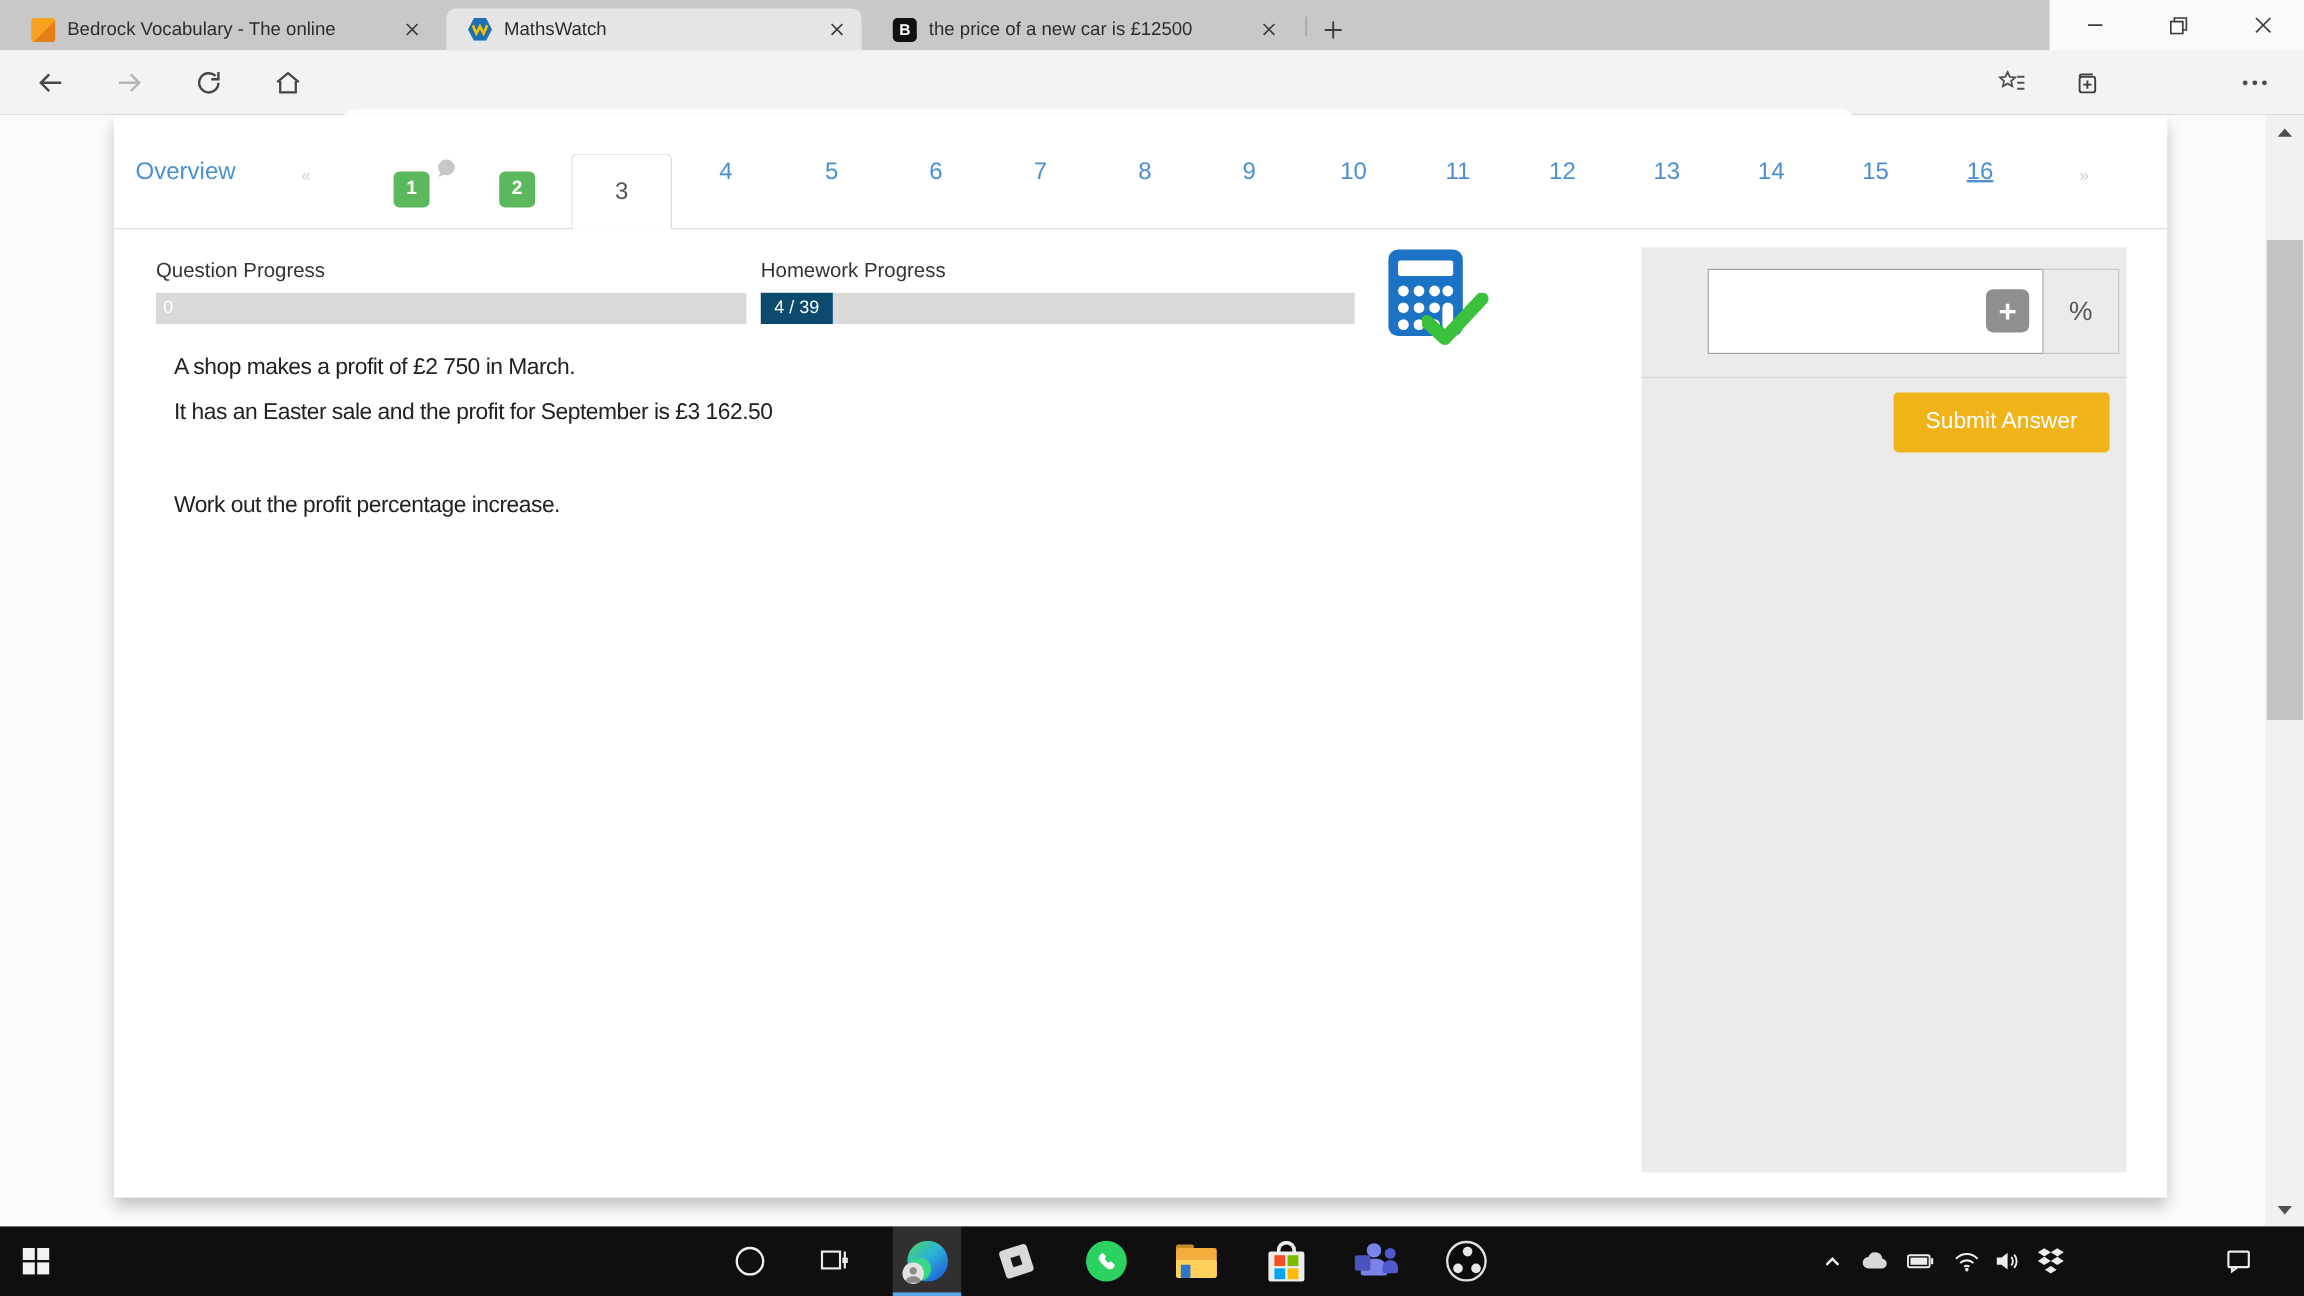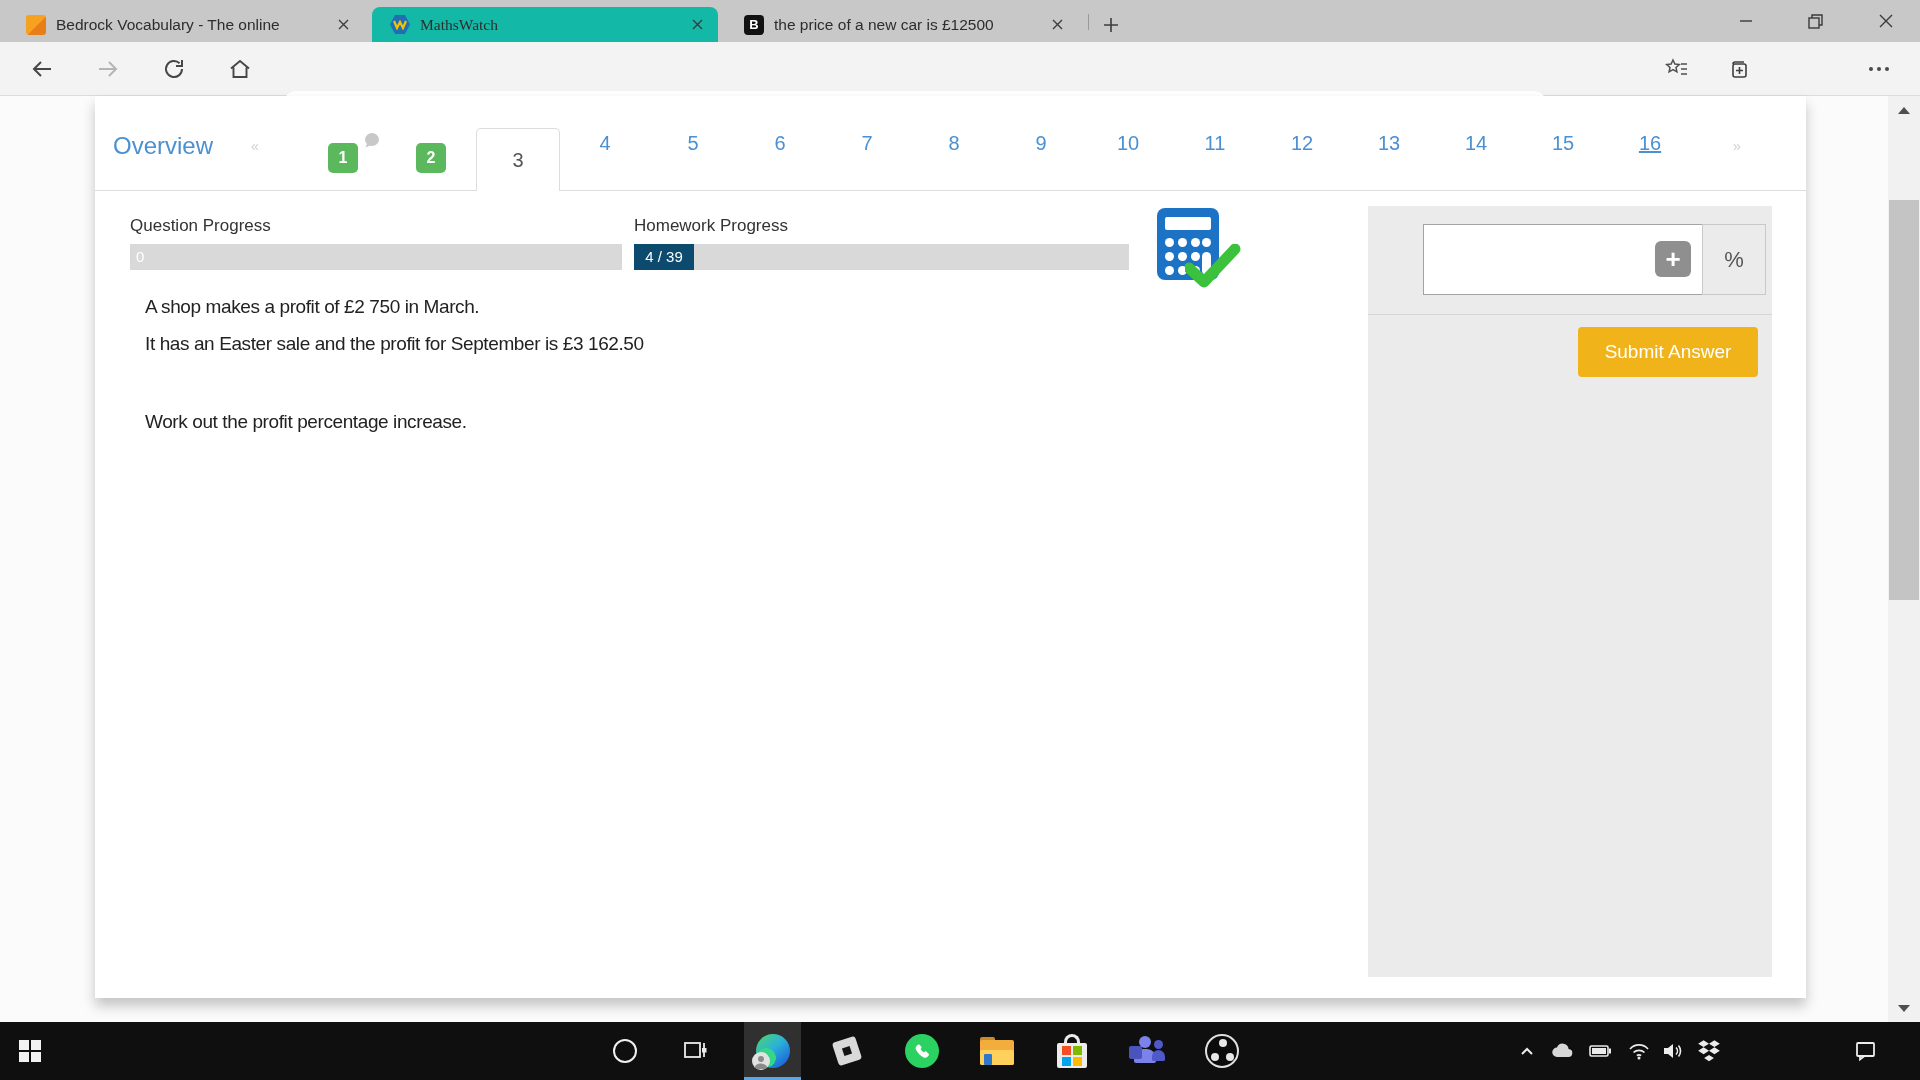--- a/index.html
+++ b/index.html
@@ -1,25 +1,25 @@
 <!DOCTYPE html>
 <html><head>
 <meta charset="utf-8">
 <style>
   html,body{margin:0;padding:0;width:1920px;height:1080px;overflow:hidden;
     font-family:"Liberation Sans",sans-serif;background:#fafafa;}
   #screen{position:relative;width:1920px;height:1080px;}
 
   
-  #titlebar{position:absolute;left:0;top:0;width:1920px;height:42px;background:#c8c8c8;}
+  #titlebar{position:absolute;left:0;top:0;width:1708px;height:42px;background:#c8c8c8;}
   .tab{position:absolute;top:7px;height:35px;display:flex;align-items:center;box-sizing:border-box;}
   .tab .fav{width:20px;height:20px;margin:0 10px 0 18px;flex:0 0 auto;position:relative;}
   .tab .ttl{flex:1;font-size:15.5px;color:#2d2d2d;white-space:nowrap;overflow:hidden;}
   .tab .cls{width:26px;height:26px;margin:0 8px;display:flex;align-items:center;justify-content:center;border-radius:4px;flex:0 0 auto;}
-  .tab.active{background:#14b8a6;border-radius:8px 8px 0 0;font-family:Liberation Serif, serif;}
+  .tab.active{background:#e5e5e5;border-radius:8px 8px 0 0;}
   .fav-bedrock{background:linear-gradient(135deg,#f6a21e 0 55%,#e77e17 55% 100%);border-radius:3px;}
   .fav-mw{background:#1f6fb2;clip-path:polygon(25% 3%,75% 3%,100% 50%,75% 97%,25% 97%,0 50%);display:flex;align-items:center;justify-content:center;}
   .fav-bing{background:#111;border-radius:4px;color:#fff;font-weight:bold;font-size:13px;display:flex;align-items:center;justify-content:center;}
   .tabdiv{position:absolute;top:14px;width:1px;height:16px;background:#9a9a9a;}
   #newtab{position:absolute;left:1096px;top:10px;width:30px;height:30px;display:flex;align-items:center;justify-content:center;border-radius:4px;}
   .winbtn{position:absolute;top:0;width:46px;height:42px;display:flex;align-items:center;justify-content:center;}
 
   
   #toolbar{position:absolute;left:0;top:42px;width:1920px;height:54px;background:#f3f3f3;border-bottom:1px solid #dcdcdc;box-sizing:border-box;}
   .tbicon{position:absolute;top:14px;width:26px;height:26px;display:flex;align-items:center;justify-content:center;}
@@ -31,21 +31,21 @@
   #grammarly{position:absolute;left:1576px;top:55px;width:28px;height:28px;border-radius:50%;background:#15c39a;color:#fff;font-weight:bold;font-size:17px;display:flex;align-items:center;justify-content:center;}
   .tbsep{position:absolute;left:1635px;top:56px;width:1px;height:26px;background:#cfcfcf;}
   #avatarbtn{position:absolute;left:1795px;top:54px;width:30px;height:30px;border-radius:50%;background:#dcdcdc;overflow:hidden;display:flex;align-items:center;justify-content:center;}
   .dots3{display:flex;gap:4px;}
   .dots3 i{width:4px;height:4px;border-radius:50%;background:#4a4a4a;}
 
   
   #viewport{position:absolute;left:0;top:96px;width:1888px;height:926px;background:#fbfbfb;}
   #card{position:absolute;left:95px;top:0;width:1711px;height:902px;background:#fff;box-shadow:0 8px 12px rgba(0,0,0,.22);}
   #navline{position:absolute;left:0;top:94px;width:1711px;height:1px;background:#ddd;}
-  .navlink{position:absolute;top:36px;font-size:24px;color:#4a90d2;cursor:pointer;}
+  .navlink{position:absolute;top:36px;font-size:20px;color:#4a90d2;cursor:pointer;}
   .numlink{position:absolute;top:36px;width:40px;text-align:center;font-size:20px;color:#4a90d2;cursor:pointer;}
   .scrollg{position:absolute;top:42px;font-size:14px;color:#cfcfcf;}
   .donebadge{position:absolute;top:47px;width:30px;height:30px;background:#5cb85c;border-radius:5px;color:#fff;font-weight:bold;font-size:16px;display:flex;align-items:center;justify-content:center;}
   #bubble{position:absolute;left:270px;top:37px;width:14px;height:13px;background:#c8c8c8;border-radius:50%;}
   #bubble:after{content:"";position:absolute;left:1px;bottom:-3px;width:6px;height:6px;background:#c8c8c8;transform:rotate(20deg);clip-path:polygon(0 0,100% 0,0 100%);}
   #activetab{position:absolute;left:381px;top:32px;width:84px;height:63px;background:#fff;border:1px solid #ddd;border-bottom:none;border-radius:5px 5px 0 0;box-sizing:border-box;z-index:2;display:flex;align-items:center;justify-content:center;font-size:20px;color:#555;}
 
   .proglabel{position:absolute;top:120px;font-size:17px;color:#333;}
   .progbar{position:absolute;top:148px;height:26px;background:#d9d9d9;}
   .progbar .zero{color:#fff;font-size:15px;line-height:26px;padding-left:6px;}

